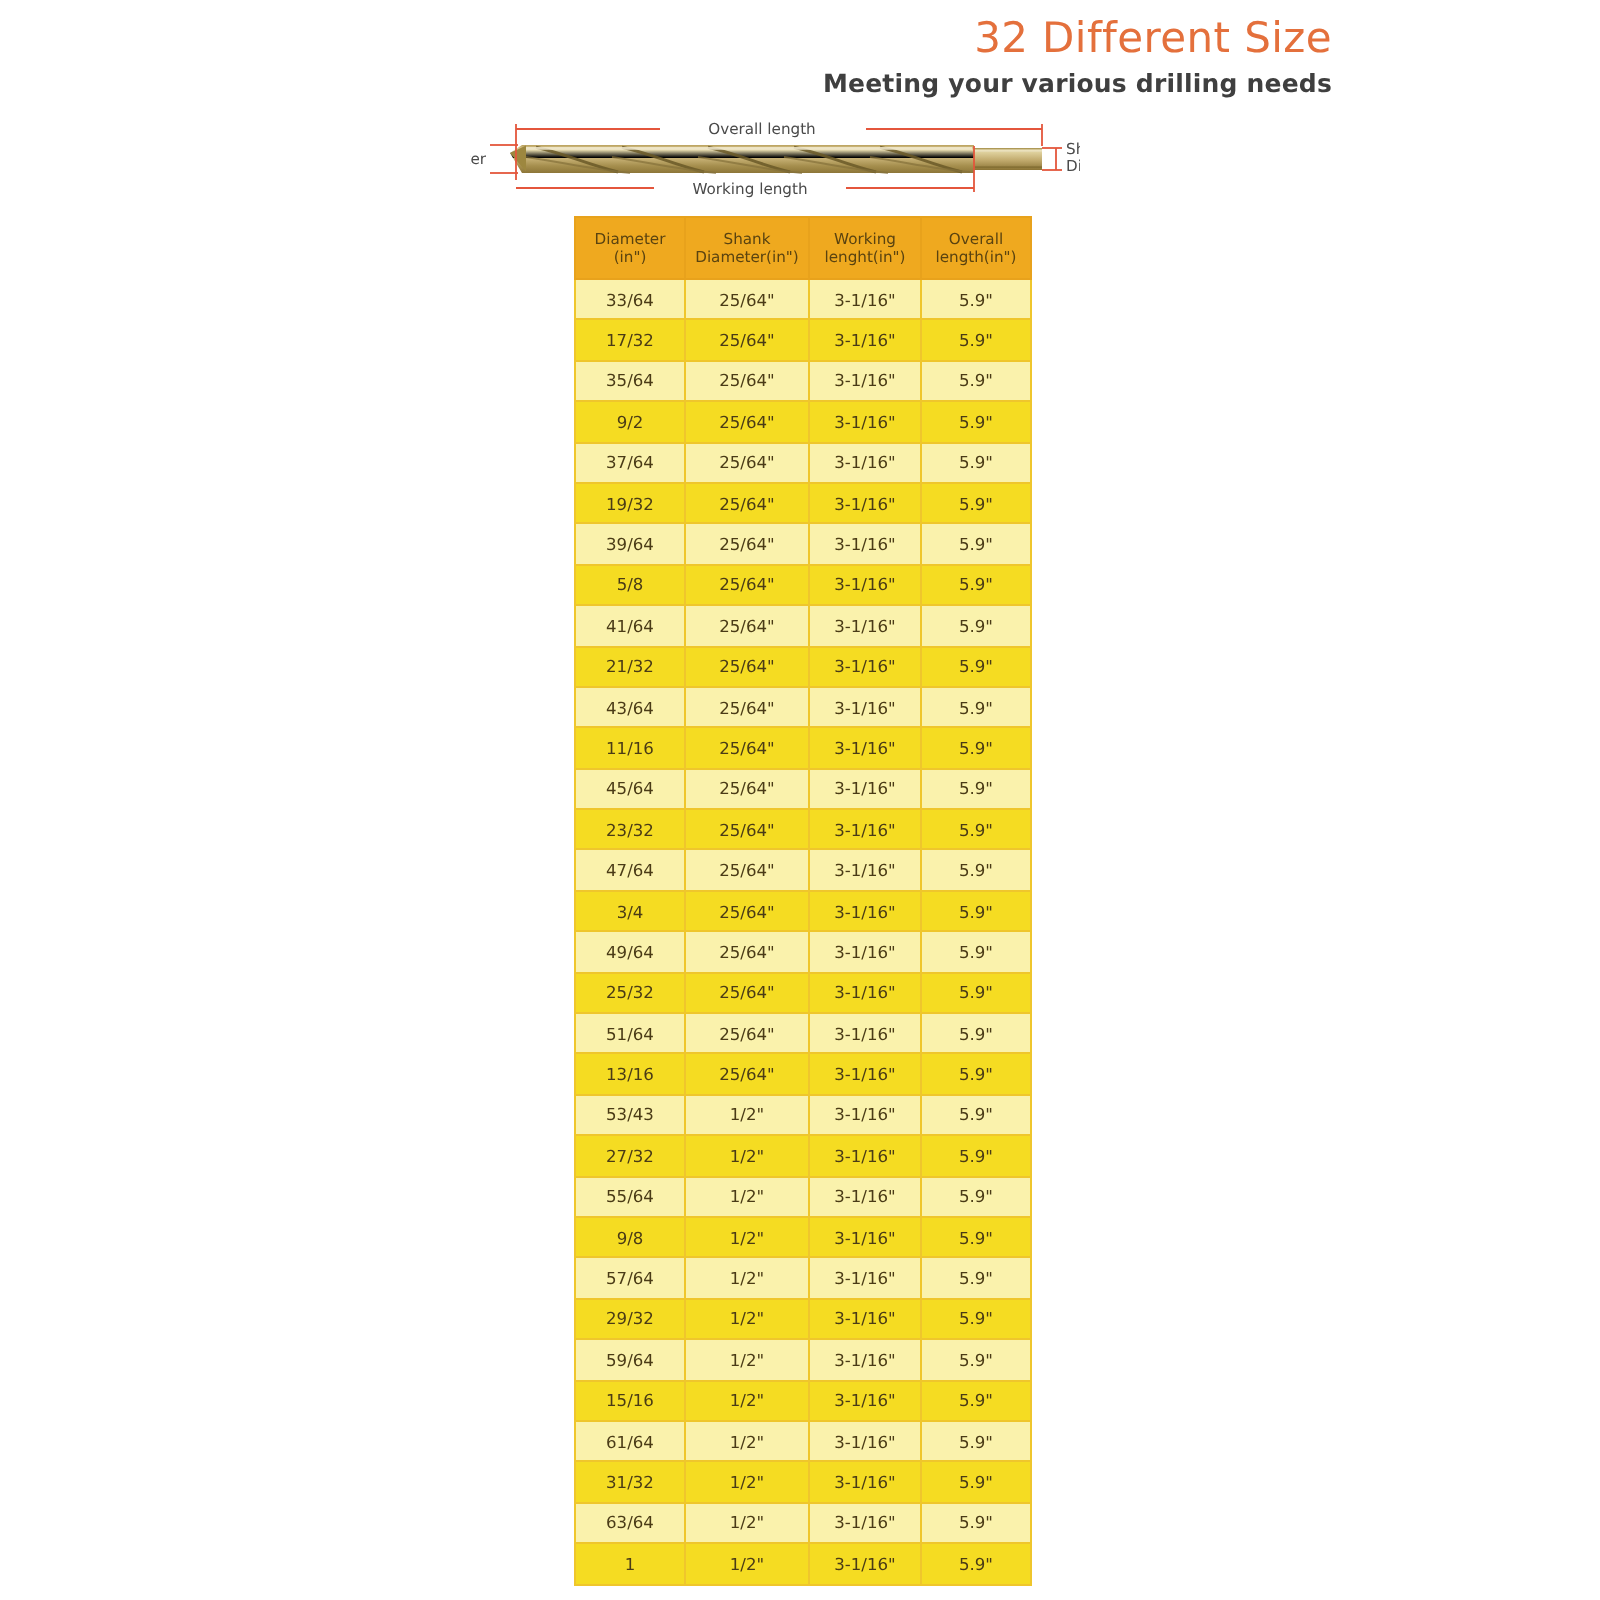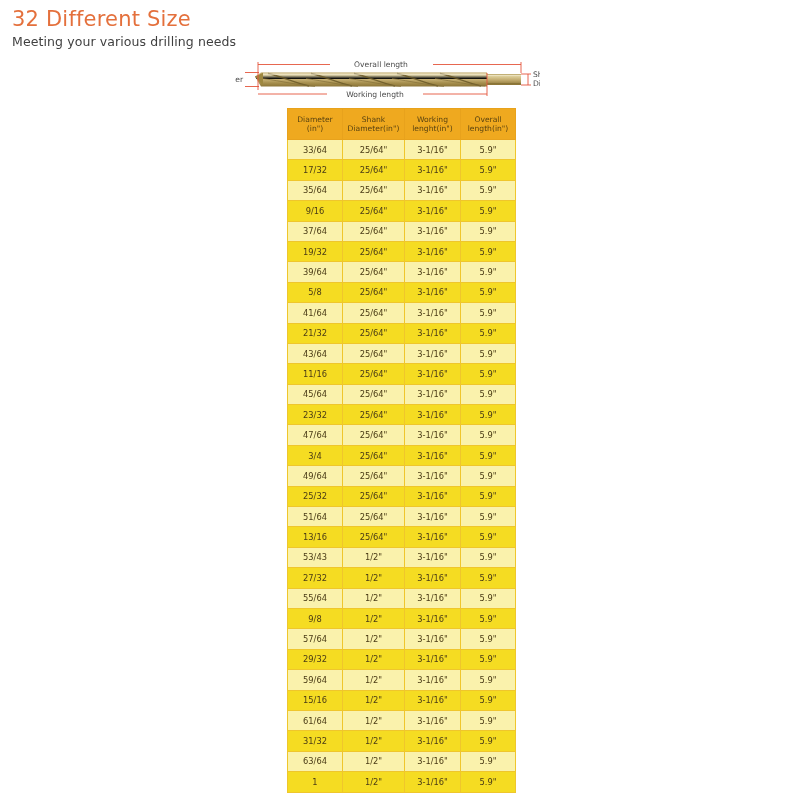--- a/index.html
+++ b/index.html
@@ -11,39 +11,39 @@
     height: 800px;
     background: #ffffff;
     font-family: "DejaVu Sans", "Liberation Sans", sans-serif;
     overflow: hidden;
     position: relative;
   }
 
   
   #header-block {
     position: absolute;
-    left: 12px;
+    left: 0;
     top: 0;
     width: 666px;
-    text-align: left;
+    text-align: right;
   }
   #page-title {
     margin: 0;
     padding-top: 7px;
     font-size: 21px;
     font-weight: 400;
     color: #e4703c;
     letter-spacing: 0.2px;
     line-height: 1.15;
   }
   #page-subtitle {
     margin: 0;
     padding-top: 3px;
     font-size: 12.5px;
-    font-weight: 400;
+    font-weight: 700;
     color: #3f3f3f;
     letter-spacing: 0.1px;
   }
 
   
   #diagram {
     position: absolute;
     left: 235px;
     top: 56px;
     width: 305px;
@@ -220,21 +220,21 @@
           <td>3-1/16"</td>
           <td>5.9"</td>
         </tr>
         <tr class="row-odd">
           <td>35/64</td>
           <td>25/64"</td>
           <td>3-1/16"</td>
           <td>5.9"</td>
         </tr>
         <tr class="row-even">
-          <td>9/16</td>
+          <td>9/2</td>
           <td>25/64"</td>
           <td>3-1/16"</td>
           <td>5.9"</td>
         </tr>
         <tr class="row-odd">
           <td>37/64</td>
           <td>25/64"</td>
           <td>3-1/16"</td>
           <td>5.9"</td>
         </tr>

